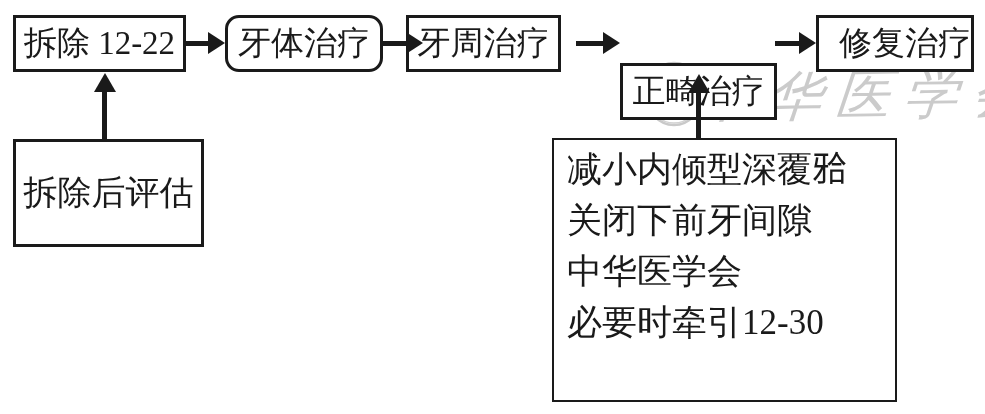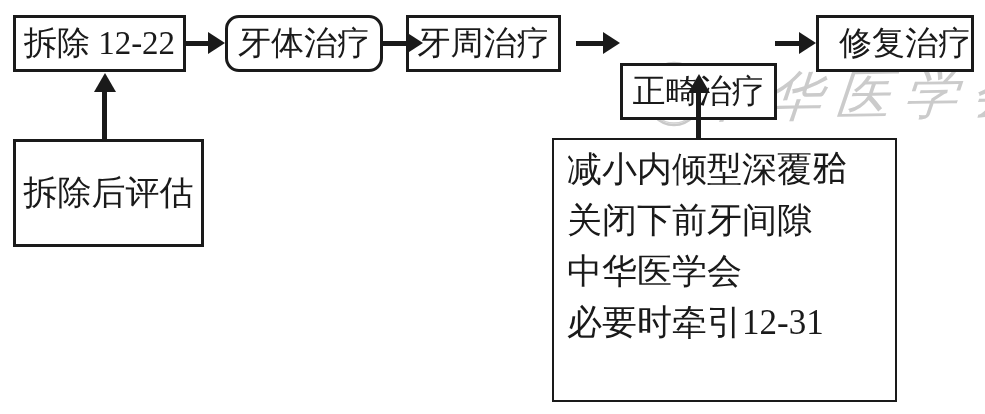--- a/index.html
+++ b/index.html
@@ -100,16 +100,16 @@
   <div class="v-head va2h"></div>
 
   <div class="note-left">
     <span class="note-line">拆除后评估</span>
   </div>
 
   <div class="note-right">
     <span class="note-line">减小内倾型深覆𬌗</span>
     <span class="note-line">关闭下前牙间隙</span>
     <span class="note-line">中华医学会</span>
-    <span class="note-line">必要时牵引12-31</span>
+    <span class="note-line">必要时牵引12-30</span>
   </div>
 
 </div>
 
 </body></html>

